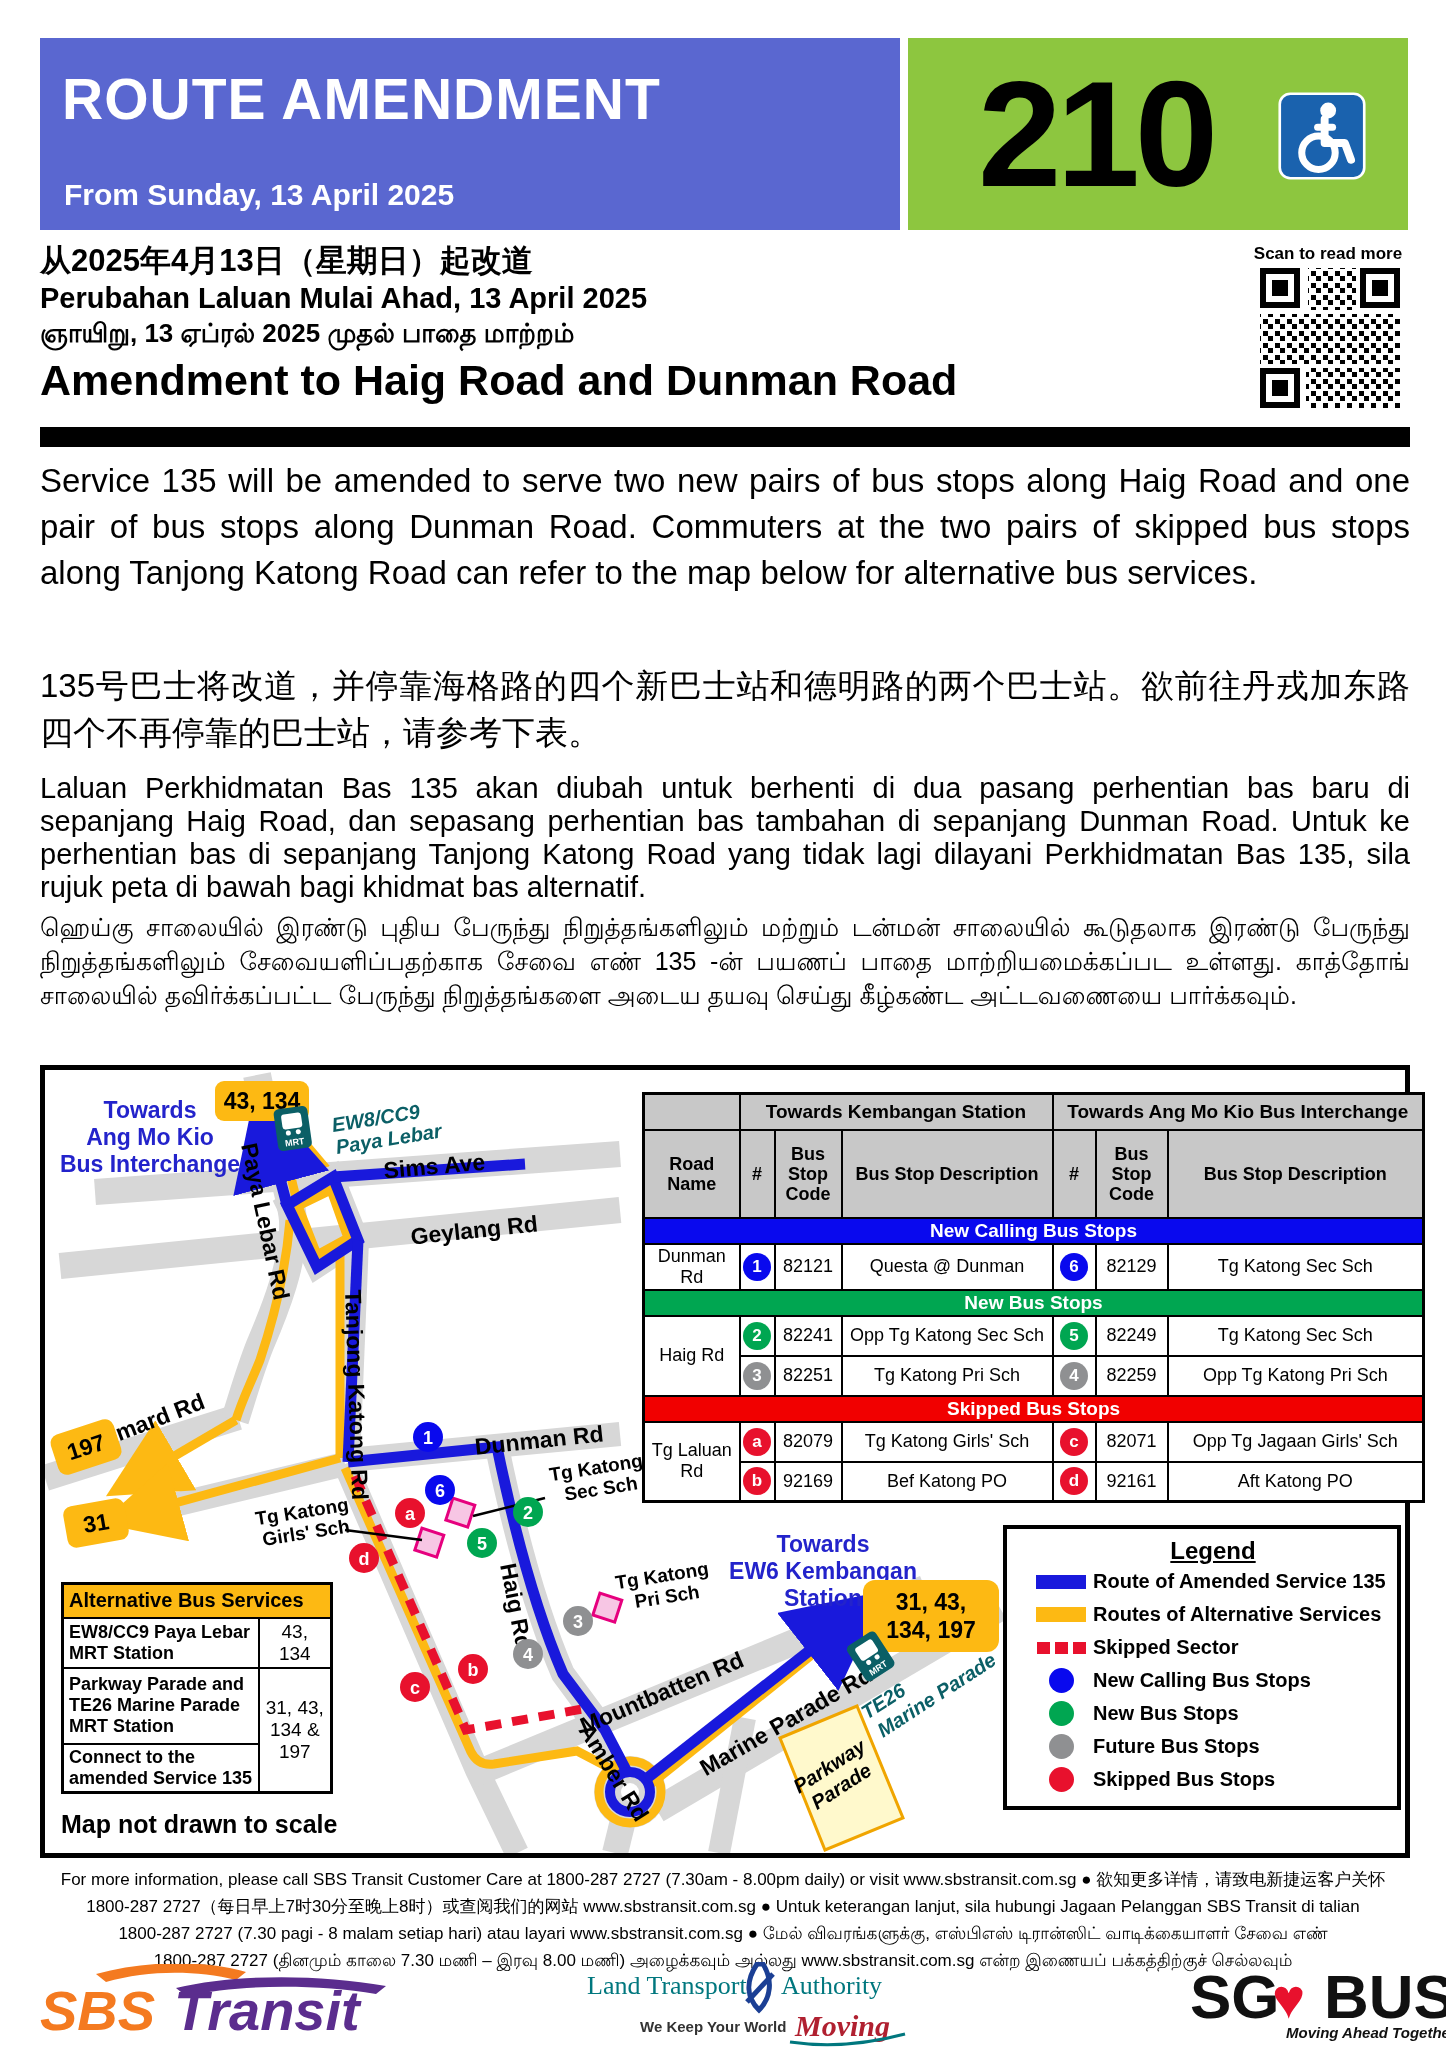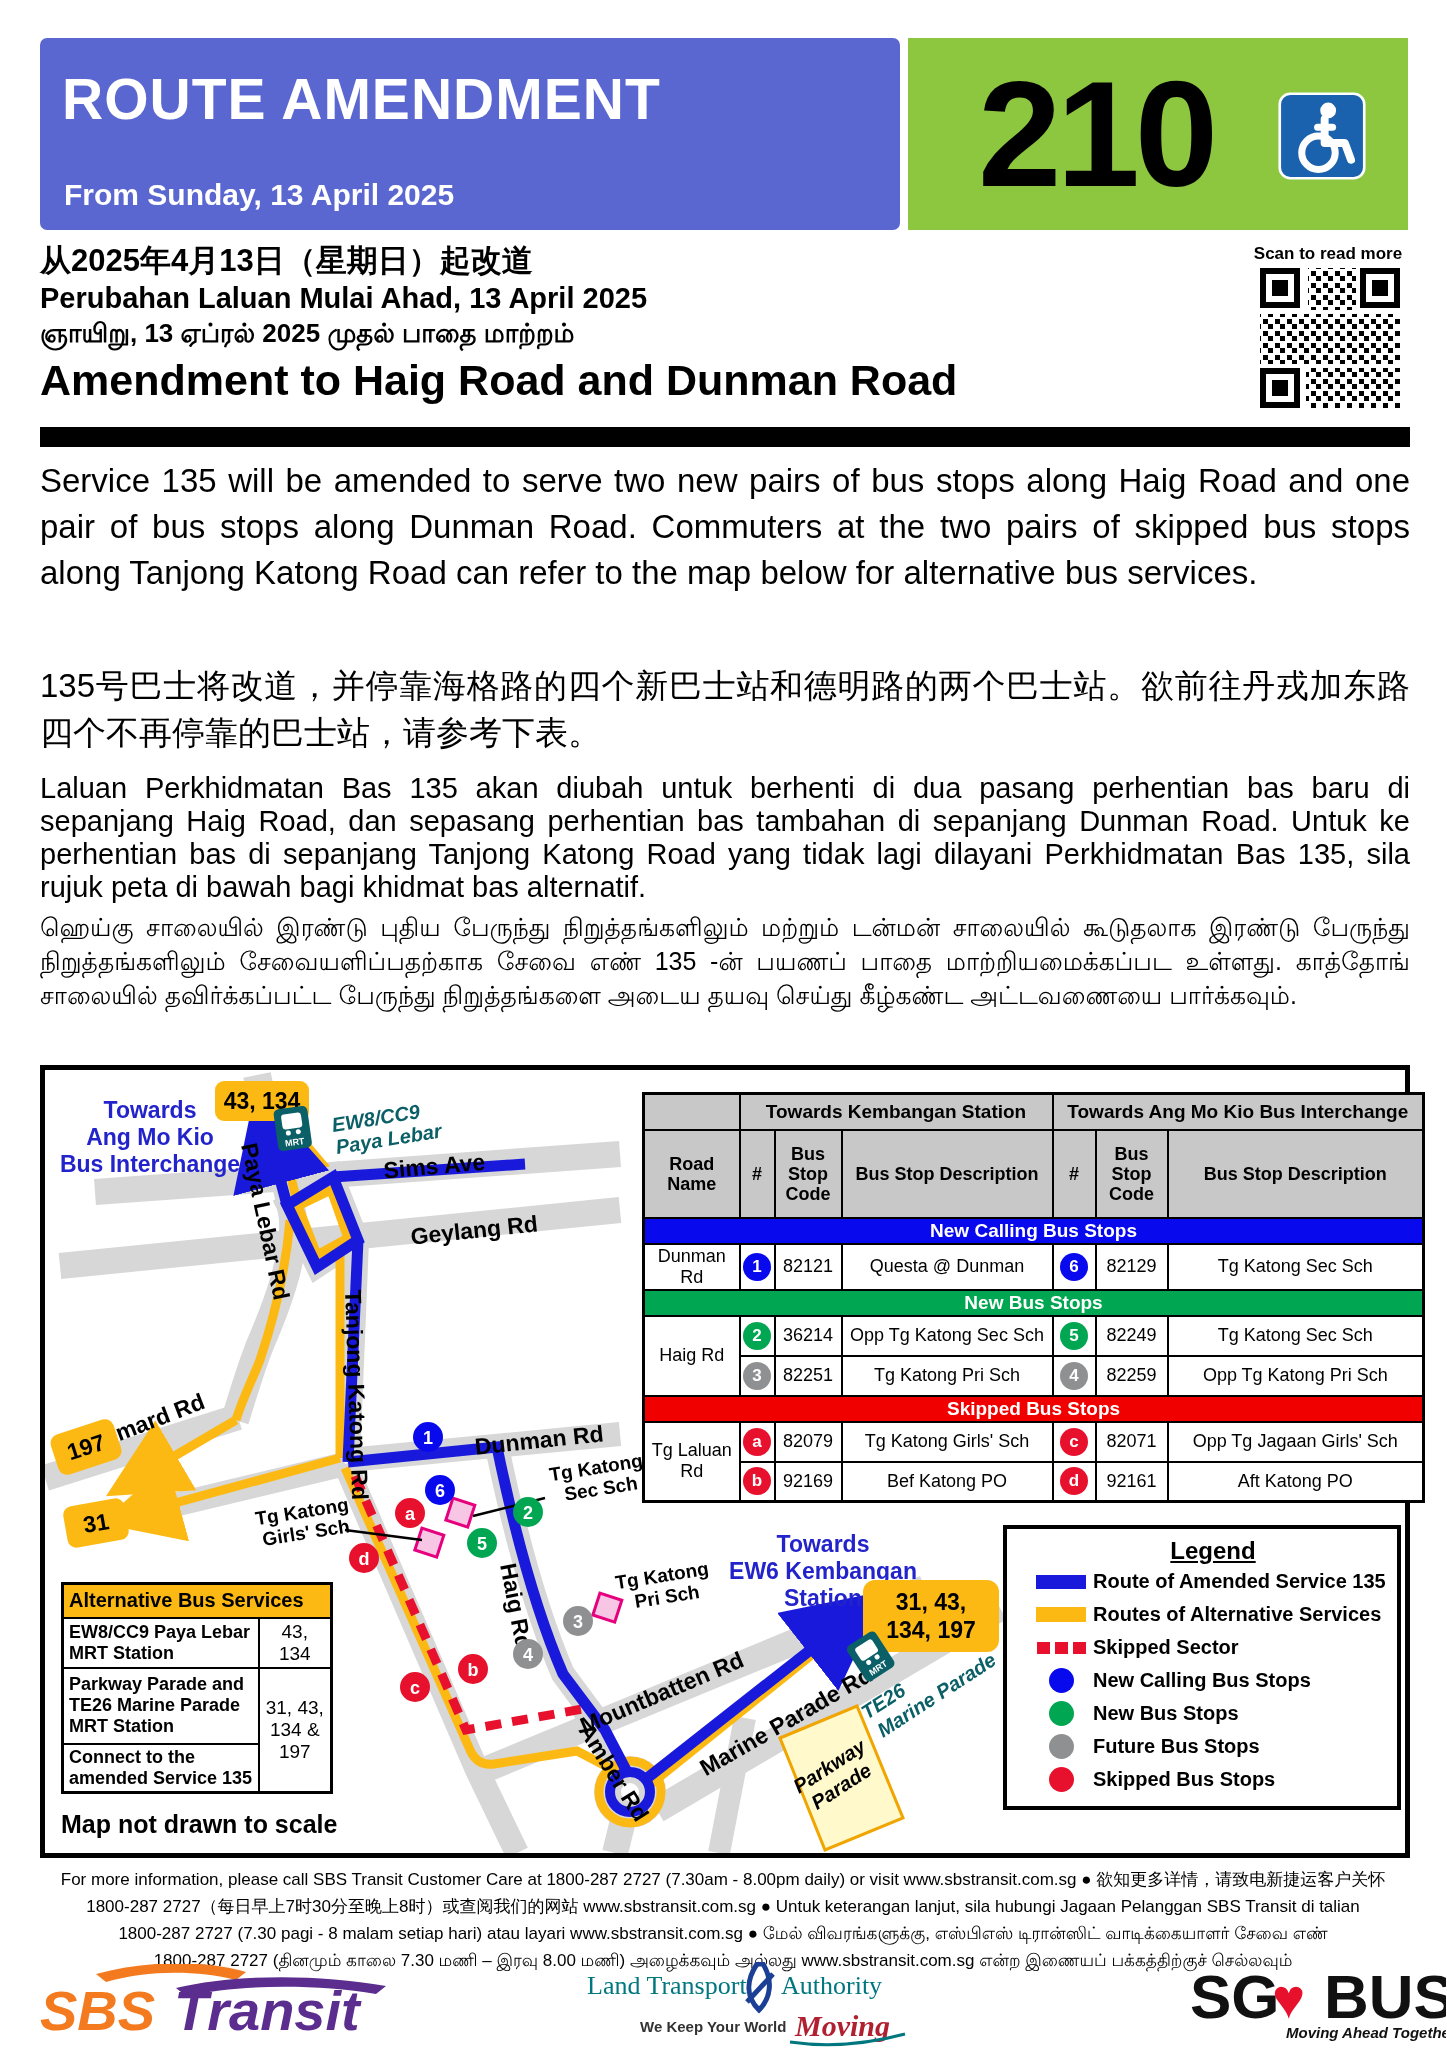--- a/index.html
+++ b/index.html
@@ -1,21 +1,21 @@
 <!DOCTYPE html>
 <html><head>
 <meta charset="utf-8">
 <style>
   * { margin:0; padding:0; box-sizing:border-box; }
   html,body { background:#fff; }
   body { font-family:"Liberation Sans", sans-serif; }
   #page { position:relative; width:1447px; height:2048px; background:#fff; overflow:hidden; }
 
   
-  #hdr-blue { position:absolute; left:40px; top:38px; width:860px; height:192px; background:#5A67D0; color:#fff;border-radius:7px; }
+  #hdr-blue { position:absolute; left:40px; top:38px; width:860px; height:192px; background:#5A67D0; color:#fff; }
   #hdr-blue .t1 { position:absolute; left:22px; top:28px; font-size:57px; font-weight:bold; letter-spacing:1px; white-space:nowrap; }
   #hdr-blue .t2 { position:absolute; left:24px; top:140px; font-size:30px; font-weight:bold; }
   #hdr-green { position:absolute; left:908px; top:38px; width:500px; height:192px; background:#8DC63F; }
   #hdr-green .num { position:absolute; left:70px; top:6px; font-size:150px; font-weight:bold; letter-spacing:-5px; color:#000; line-height:180px; }
   #wheelchair { position:absolute; left:370px; top:54px; width:88px; height:88px; }
 
   #scan-label { position:absolute; left:1238px; top:244px; width:180px; text-align:center; font-size:17px; font-weight:bold; }
   #qr { position:absolute; left:1256px; top:264px; }
 
   .sub { position:absolute; left:40px; font-weight:bold; color:#000; white-space:nowrap; }
@@ -353,21 +353,21 @@
         <td><span class="mk mk-blue">6</span></td>
         <td>82129</td>
         <td>Tg Katong Sec Sch</td>
       </tr>
       <tr class="banner">
             <td colspan="7" class="bn-green">New Bus Stops</td>
           </tr>
       <tr class="data">
         <td rowspan="2">Haig Rd</td>
         <td><span class="mk mk-green">2</span></td>
-        <td>36214</td>
+        <td>82241</td>
         <td>Opp Tg Katong Sec Sch</td>
         <td><span class="mk mk-green">5</span></td>
         <td>82249</td>
         <td>Tg Katong Sec Sch</td>
       </tr>
       <tr class="data">
         <td><span class="mk mk-gray">3</span></td>
         <td>82251</td>
         <td>Tg Katong Pri Sch</td>
         <td><span class="mk mk-gray">4</span></td>

